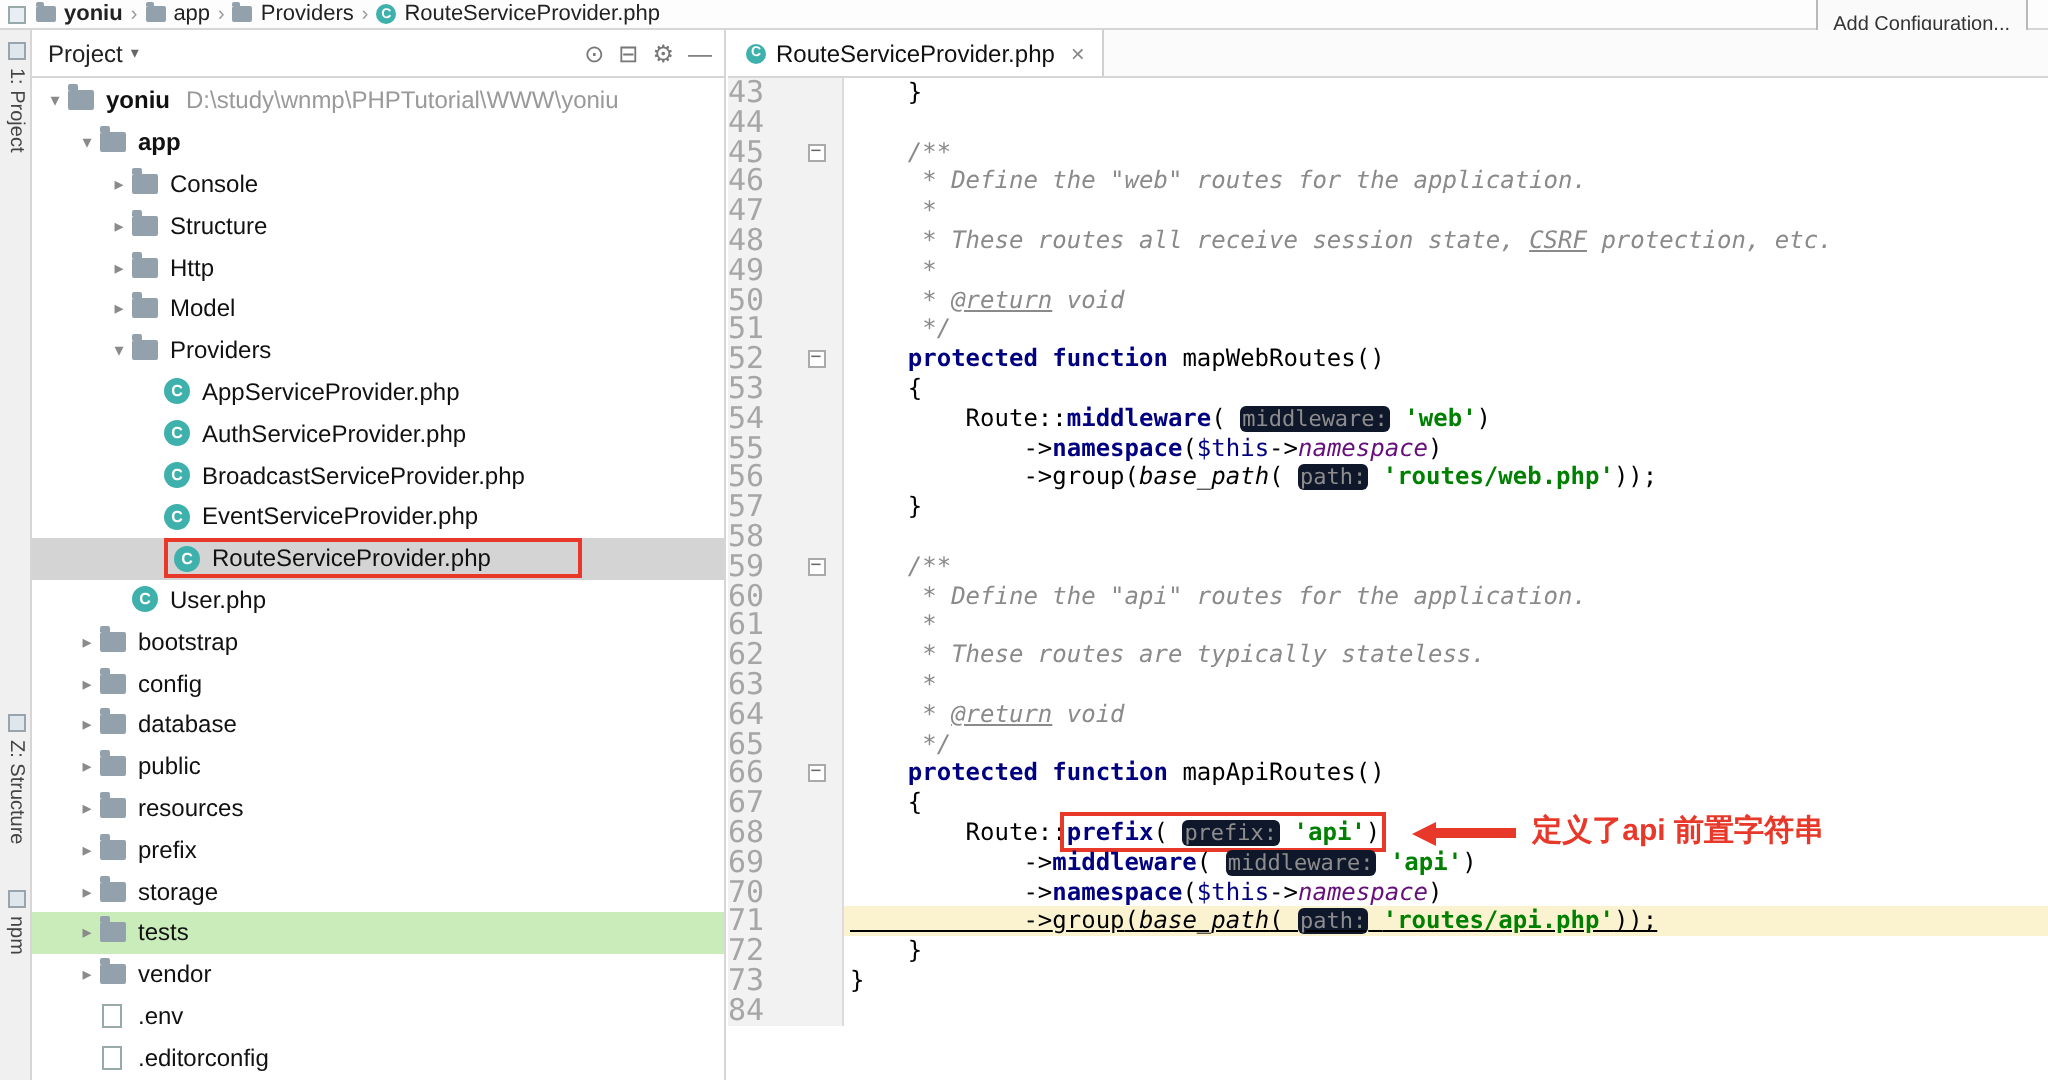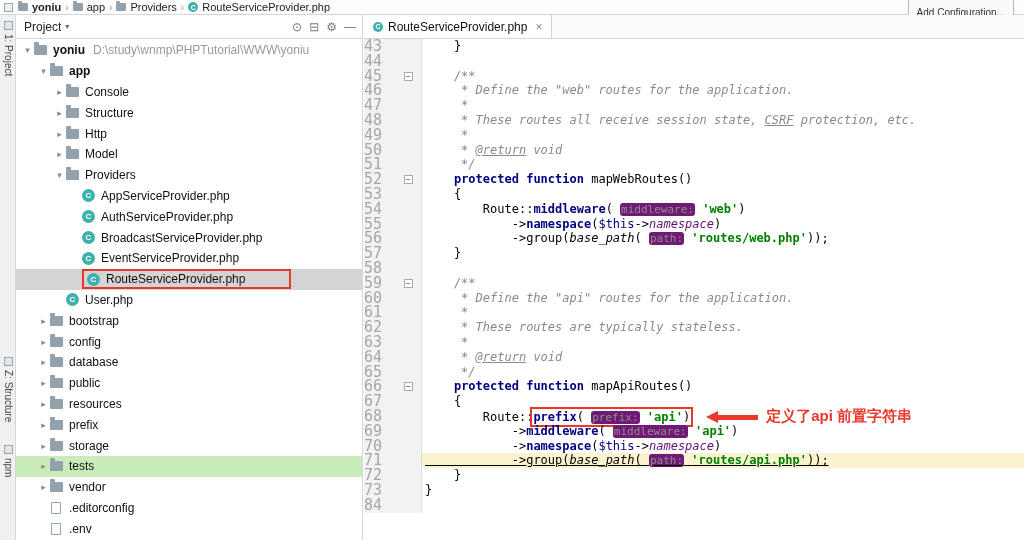--- a/index.html
+++ b/index.html
@@ -83,21 +83,21 @@
   .fold.on i { display:inline-block; width:9px; height:9px; border:1px solid #aaa;
                background:#fff; font-style:normal; line-height:7px; font-size:9px; color:#666; }
   .codetext { flex:1; white-space:pre; padding-left:3px; color:#000; }
   .cline.cur .codetext { background:#fbf2cf;text-decoration:underline; }
 
   .sg-p { color:#000; }
   .sg-k { color:#000080; font-weight:bold; }
   .sg-s { color:#008000; font-weight:bold; }
   .sg-c { color:#8a8a8a; font-style:italic; }
   .sg-cu { color:#8a8a8a; font-style:italic; text-decoration:underline; }
-  .sg-h { color:#8d8d8d; background:#701a75; border-radius:3px; font-size:11px; padding:0 1px; }
+  .sg-h { color:#8d8d8d; background:#0f172a; border-radius:3px; font-size:11px; padding:0 1px; }
   .sg-v { color:#000080; }
   .sg-pr { color:#660e7a; font-style:italic; }
   .sg-fn { color:#000; }
   .sg-fi { color:#000; font-style:italic; }
   .sg-cn { color:#e8382a; font-family:"Liberation Sans",sans-serif; font-weight:bold;
            font-size:15px; margin-left:8px;margin-top:20px; }
   .redbox { outline:2px solid #e8382a; outline-offset:1px; }
   .arrow { display:inline-block; margin-left:16px; white-space:nowrap; }
   .arrow::before { content:""; display:inline-block; vertical-align:middle;
                    border-top:6px solid transparent; border-bottom:6px solid transparent;
@@ -264,26 +264,26 @@
           <span class="tlabel">tests</span>
         </div>
         <div class="trow" style="padding-left: 21px;">
           <span class="chev">▸</span>
           <span class="ficon"></span>
           <span class="tlabel">vendor</span>
         </div>
         <div class="trow" style="padding-left: 21px;">
           <span class="chev"></span>
           <span class="file-ic"></span>
+          <span class="tlabel">.env</span>
+        </div>
+        <div class="trow" style="padding-left: 21px;">
+          <span class="chev"></span>
+          <span class="file-ic"></span>
           <span class="tlabel">.editorconfig</span>
-        </div>
-        <div class="trow" style="padding-left: 21px;">
-          <span class="chev"></span>
-          <span class="file-ic"></span>
-          <span class="tlabel">.env</span>
         </div>
       </div>
   </div>
 
   <div class="editor-area">
     <div class="tab-bar">
       <div class="tab">
         <span class="mini-class">C</span>
         <span>RouteServiceProvider.php</span>
         <span class="tab-close">×</span>

